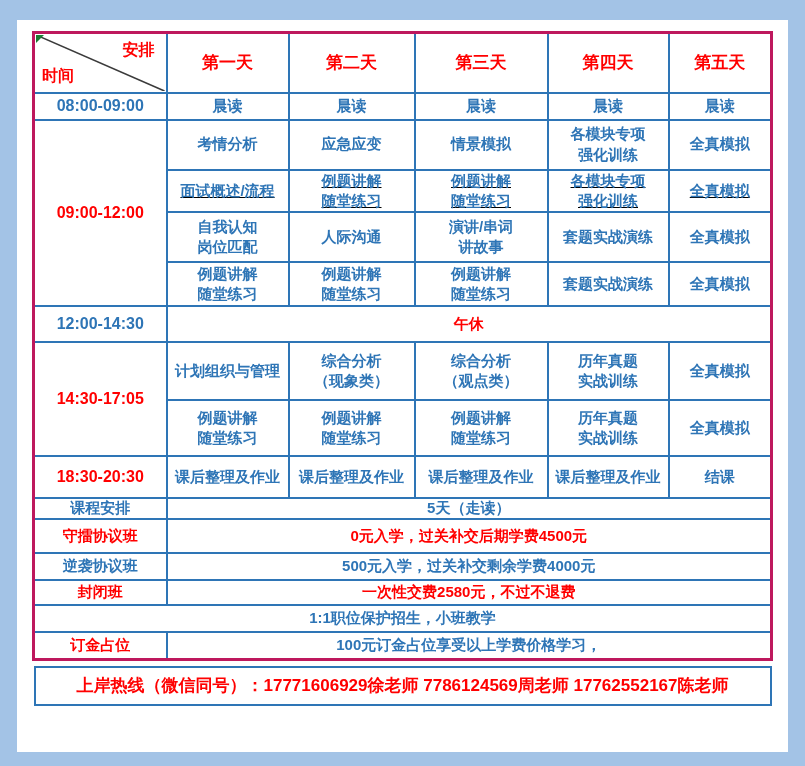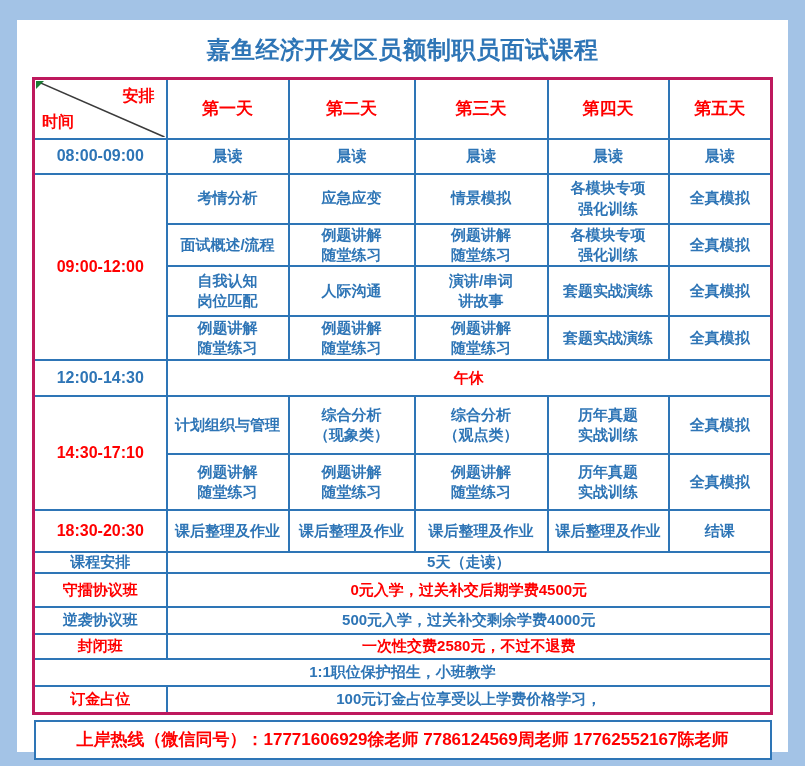--- a/index.html
+++ b/index.html
@@ -47,21 +47,20 @@
     width:734px;margin:5px auto 0;border:2px solid #2e75b6;
     text-align:center;color:#ff0000;font-size:17px;
     padding:6px 0 7px;background:#ffffff;
   }
 </style>
 </head>
 <body>
 
 <div class="panel">
 
-  <div class="title">嘉鱼经济开发区员额制职员面试课程</div>
 
   <table class="schedule">
     <colgroup>
       <col style="width:133px">
         <col style="width:122px">
         <col style="width:126px">
       <col style="width:133px">
         <col style="width:121px">
         <col style="width:103px">
     </colgroup>
@@ -78,21 +77,21 @@
           </div>
         </td>
         <td class="day-head red">第一天</td>
         <td class="day-head red">第二天</td>
         <td class="day-head red">第三天</td>
         <td class="day-head red">第四天</td>
         <td class="day-head red">第五天</td>
       </tr>
     </tbody>
     <tbody id="schedule-body">
-        <tr style="height: 35px;">
+        <tr style="height: 27px;">
           <td class="time-cell blue">08:00-09:00</td>
           <td class="cell blue">
             <div>晨读</div>
           </td>
           <td class="cell blue">
             <div>晨读</div>
           </td>
           <td class="cell blue">
             <div>晨读</div>
           </td>
@@ -115,21 +114,21 @@
             <div>情景模拟</div>
           </td>
           <td class="cell blue">
             <div>各模块专项</div>
             <div>强化训练</div>
           </td>
           <td class="cell blue">
             <div>全真模拟</div>
           </td>
         </tr>
-        <tr style="height: 39px;">
+        <tr style="height: 39px; text-decoration: underline;">
           <td class="cell blue">
             <div>面试概述/流程</div>
           </td>
           <td class="cell blue">
             <div>例题讲解</div>
             <div>随堂练习</div>
           </td>
           <td class="cell blue">
             <div>例题讲解</div>
             <div>随堂练习</div>
@@ -181,21 +180,21 @@
             <div>全真模拟</div>
           </td>
         </tr>
         <tr style="height: 36px;">
           <td class="time-cell blue">12:00-14:30</td>
           <td class="cell red" colspan="5">
             <div>午休</div>
           </td>
         </tr>
         <tr style="height: 58px;">
-          <td class="time-cell red" rowspan="2">14:30-17:10</td>
+          <td class="time-cell red" rowspan="2">14:30-17:05</td>
           <td class="cell blue">
             <div>计划组织与管理</div>
           </td>
           <td class="cell blue">
             <div>综合分析</div>
             <div>（现象类）</div>
           </td>
           <td class="cell blue">
             <div>综合分析</div>
             <div>（观点类）</div>

